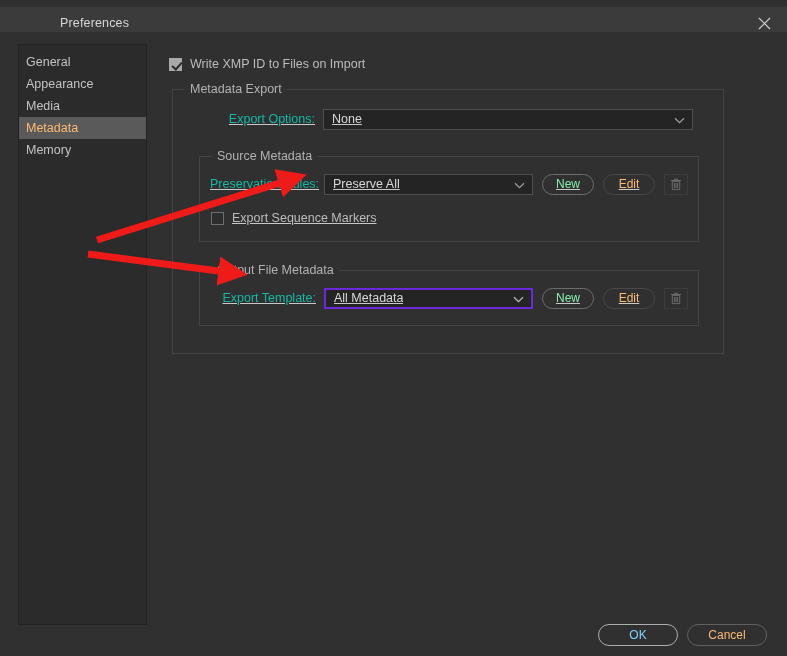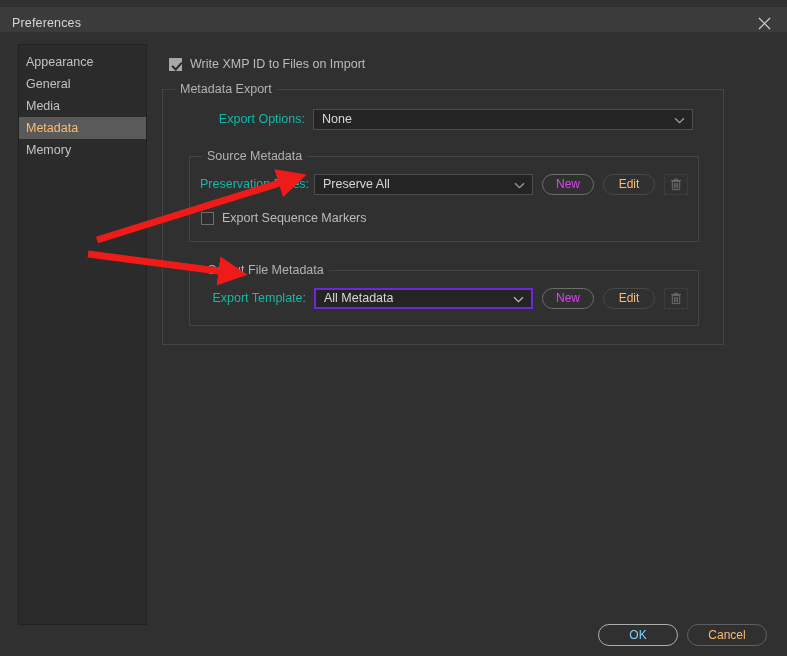--- a/index.html
+++ b/index.html
@@ -16,21 +16,21 @@
     width: 787px; height: 656px;
     background: #303030;
     color: #c8c8c8;
   }
 
   
   .titlebar {
     position: absolute; left: 0; top: 7px;
     width: 787px; height: 32px;
     background: #3b3b3b;
-    display: flex; align-items: center;
+    display: flex; align-items: center; padding-left: 48px;
   }
   .titlebar-text {
     margin-left: 12px;
     font-size: 12.5px;
     color: #d6d6d6;
     letter-spacing: .15px;
   }
   .close-btn {
     position: absolute; right: 0; top: 0;
     width: 46px; height: 32px;
@@ -116,21 +116,21 @@
   }
   .group > .group-title {
     position: absolute;
     top: -8px; left: 12px;
     background: #303030;
     padding: 0 5px;
     font-size: 12.5px;
     color: #b2b2b2;
     white-space: nowrap;
   }
-  #grp-metadata-export { margin-right: 48px; padding: 18px 14px 18px 14px; }
+  #grp-metadata-export { margin-left: 10px; margin-right: 48px; padding: 18px 14px 27px 14px; text-decoration: underline; }
   #grp-source-metadata { margin-left: 12px; margin-right: 10px; padding: 16px 10px 14px 10px; }
   #grp-output-metadata { margin-left: 12px; margin-right: 10px; padding: 16px 10px 16px 10px; }
 
   
   .field-row {
     display: flex; align-items: center;
     height: 22px;
   }
   .field-label {
     font-size: 12.5px;
@@ -167,21 +167,21 @@
   }
   .chev svg { display: block; }
 
   
   .btn-pill {
     height: 21px;
     min-width: 52px;
     border: 1px solid #6d6d6d;
     border-radius: 11px;
     background: transparent;
-    color: #d946ef;
+    color: #86efac;
     font-size: 12px;
     font-family: "Liberation Sans", sans-serif;
     margin-left: 9px;
     cursor: pointer;
     padding: 0 10px;
     line-height: 19px;
     flex: 0 0 auto;
   }
   .btn-pill.disabled {
     border-color: #484848;
@@ -240,22 +240,22 @@
           <line x1="1" y1="1" x2="12" y2="12" stroke="#cfcfcf" stroke-width="1.2"></line>
           <line x1="12" y1="1" x2="1" y2="12" stroke="#cfcfcf" stroke-width="1.2"></line>
         </svg>
       </span>
     </div>
   </div>
 
   <div class="dialog-body">
 
     <div class="sidebar">
+      <div class="side-item">General</div>
       <div class="side-item">Appearance</div>
-      <div class="side-item">General</div>
       <div class="side-item">Media</div>
       <div class="side-item selected">Metadata</div>
       <div class="side-item">Memory</div>
     </div>
 
     <div class="main">
 
       <div class="cbrow">
         <span class="checkbox checked"></span>
         <span class="cb-label">Write XMP ID to Files on Import</span>

